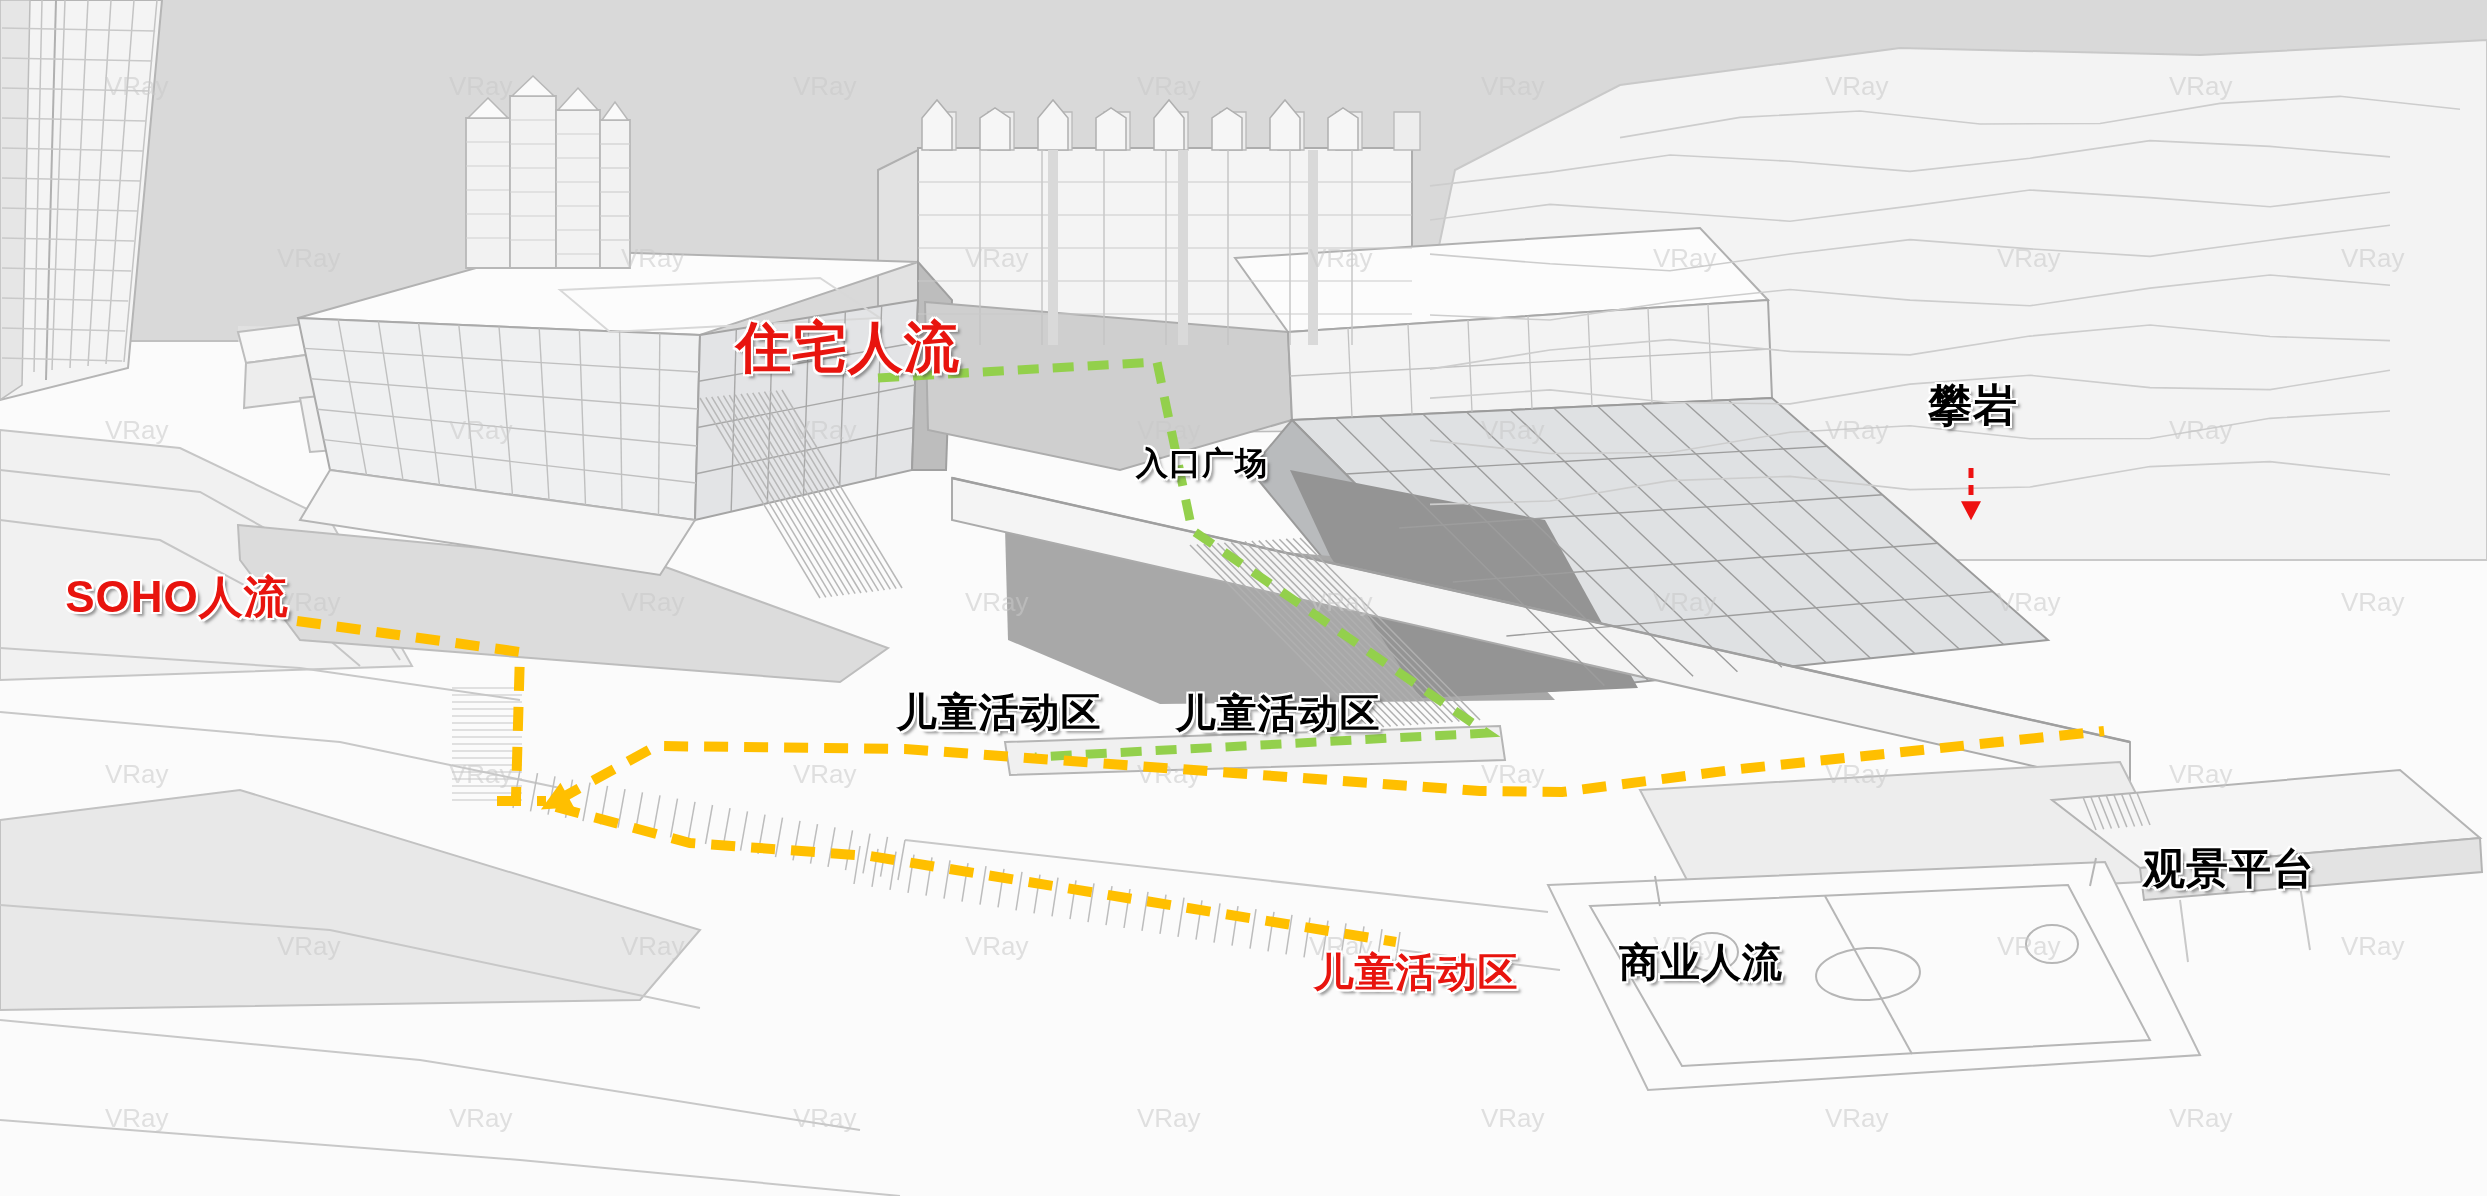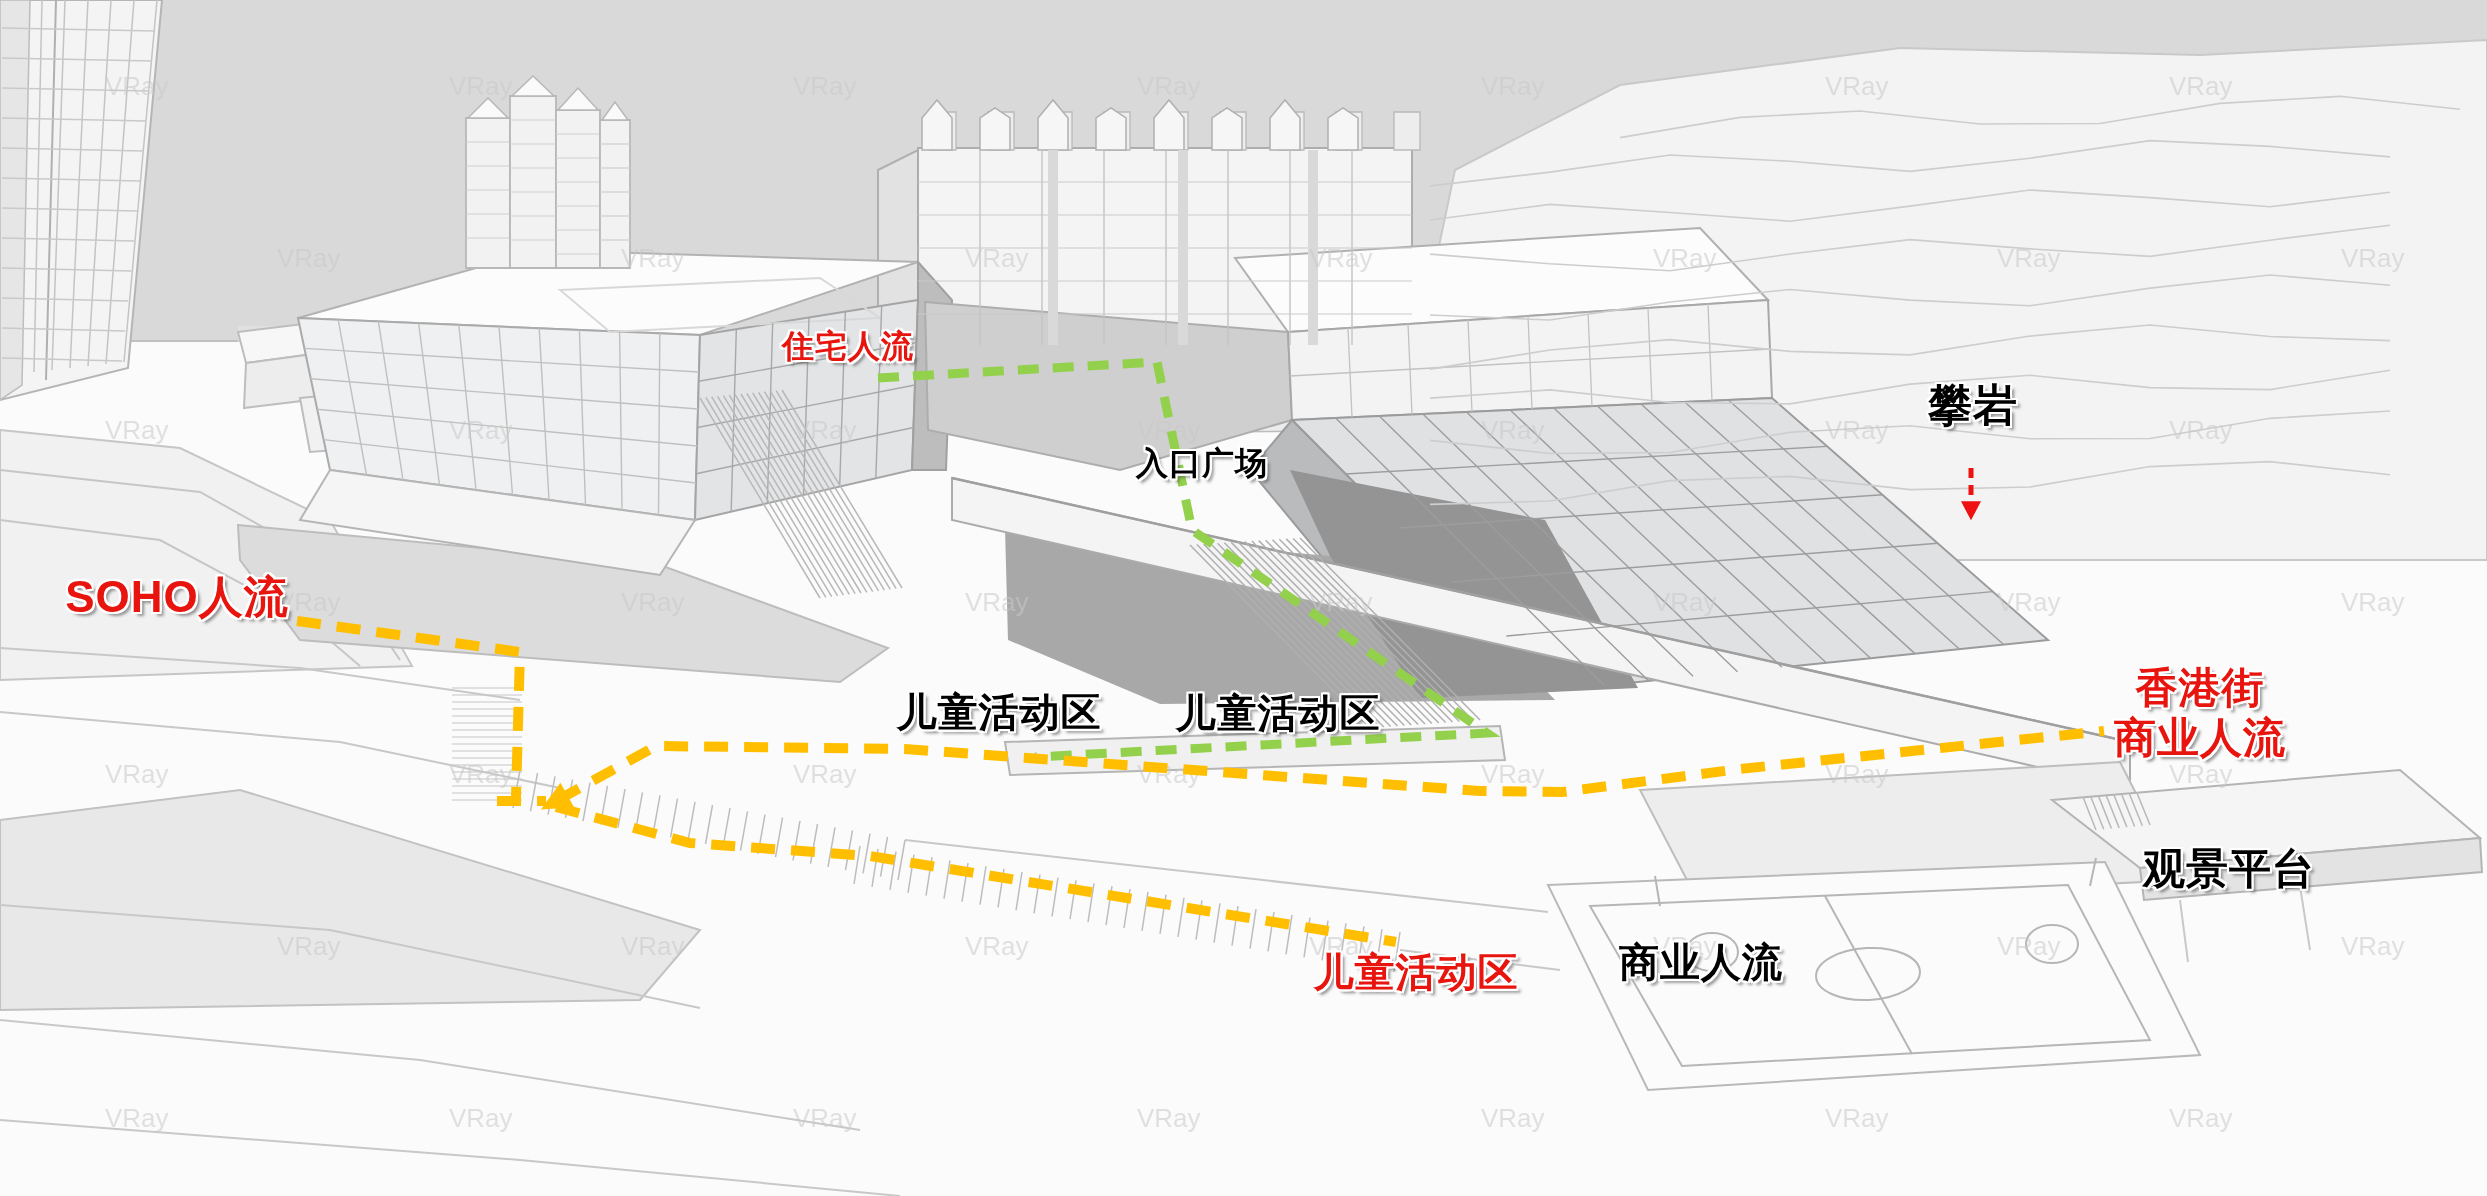--- a/index.html
+++ b/index.html
@@ -418,24 +418,22 @@
       <polyline points="878,378 1157,362 1192,530 1487,733 1035,757" fill="none" stroke="#93d04c" stroke-width="9" stroke-dasharray="21 14"></polyline>
       <polyline points="297,621 520,652 516,797" fill="none" stroke="#ffbf00" stroke-width="10" stroke-dasharray="24 16"></polyline>
       <polyline points="497,801 546,801" fill="none" stroke="#ffbf00" stroke-width="10" stroke-dasharray="24 16"></polyline>
       <polyline points="558,800 656,746 905,749 1480,791 1562,792 1740,769 2104,731" fill="none" stroke="#ffbf00" stroke-width="10" stroke-dasharray="24 16"></polyline>
       <polygon points="540.921153995932,809.4107926961191 560.4398351434382,782.6709144940409 573.9527682455581,807.1943856793692" fill="#ffbf00"></polygon>
       <polyline points="556,807 690,843 870,856 1396,942" fill="none" stroke="#ffbf00" stroke-width="10" stroke-dasharray="24 16"></polyline>
       <polyline points="1971,468 1971,508" fill="none" stroke="#ee1111" stroke-width="5" stroke-dasharray="10 7"></polyline>
       <polygon points="1971,520.35 1961,501.35 1981,501.35" fill="#ee1111"></polygon>
     </svg>
 
-  <div class="lbl" style="left: 848px; top: 347px; color: rgb(232, 20, 14); font-size: 32px;">住宅人流</div>
+  <div class="lbl" style="left: 848px; top: 347px; color: rgb(232, 20, 14); font-size: 55px;">住宅人流</div>
   <div class="lbl" style="left: 1202px; top: 464px; color: rgb(0, 0, 0); font-size: 32px;">入口广场</div>
   <div class="lbl" style="left: 1973px; top: 405px; color: rgb(0, 0, 0); font-size: 44px;">攀岩</div>
   <div class="lbl" style="left: 177px; top: 597px; color: rgb(232, 20, 14); font-size: 44px;">SOHO人流</div>
   <div class="lbl" style="left: 999px; top: 713px; color: rgb(0, 0, 0); font-size: 40px; text-align: right;">儿童活动区</div>
   <div class="lbl" style="left: 1278px; top: 714px; color: rgb(0, 0, 0); font-size: 40px;">儿童活动区</div>
-  <div class="lbl" style="left: 2200px; top: 713px; color: rgb(232, 20, 14); font-size: 42px;">香港街
-商业人流</div>
   <div class="lbl" style="left: 2229px; top: 869px; color: rgb(0, 0, 0); font-size: 42px;">观景平台</div>
   <div class="lbl" style="left: 1416px; top: 973px; color: rgb(232, 20, 14); font-size: 40px;">儿童活动区</div>
   <div class="lbl" style="left: 1701px; top: 963px; color: rgb(0, 0, 0); font-size: 40px;">商业人流</div>
 </div>
 
 </body></html>

